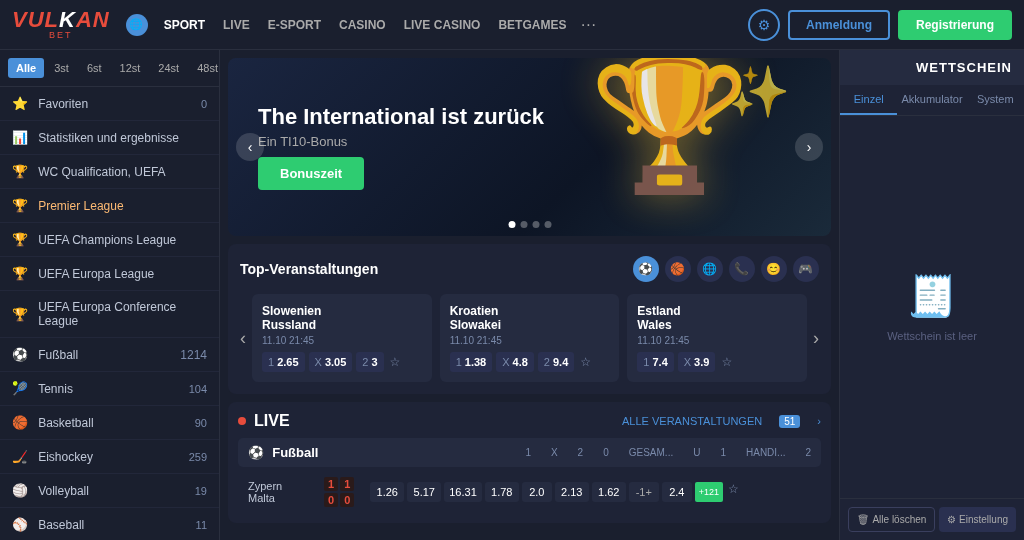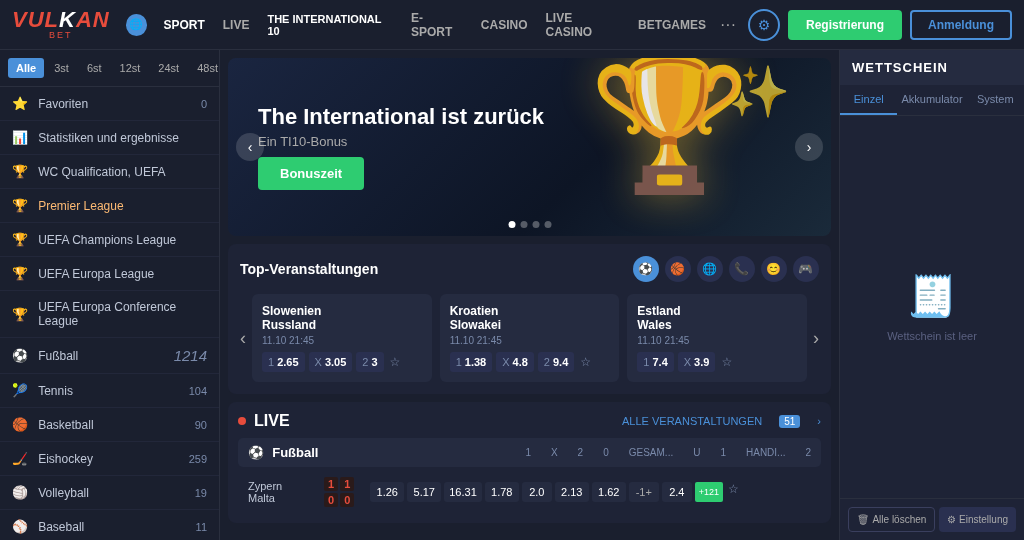--- a/index.html
+++ b/index.html
@@ -12,32 +12,31 @@
   <div style="display:flex; flex-direction:column; align-items:center; margin-right:8px; cursor:pointer;">
     <span style="font-size:22px; font-weight:900; color:#e74c3c; font-style:italic; letter-spacing:1px; line-height:1;">VUL<span style="color:#fff;">K</span>AN</span>
     <span style="font-size:9px; color:#e74c3c; letter-spacing:2px; line-height:1;">BET</span>
   </div>
 
   <div style="width:22px; height:22px; background:#4a90d9; border-radius:50%; display:flex; align-items:center; justify-content:center; font-size:11px; color:#fff;">🌐</div>
 
   <nav style="display:flex; align-items:center; gap:2px;">
     <a style="color:#fff; font-size:12px; font-weight:700; padding:5px 8px; cursor:pointer; text-transform:uppercase; text-decoration:none;">SPORT</a>
     <a style="color:#aaa; font-size:12px; font-weight:600; padding:5px 8px; cursor:pointer; text-transform:uppercase; text-decoration:none;">LIVE</a>
-    <a style="color:#fff; font-size:11px; font-weight:600; padding:5px 8px; cursor:pointer; text-transform:uppercase; text-decoration:none;">THE INTERNATIONAL 10</a>
     <a style="color:#aaa; font-size:12px; font-weight:600; padding:5px 8px; cursor:pointer; text-transform:uppercase; text-decoration:none;">E-SPORT</a>
     <a style="color:#aaa; font-size:12px; font-weight:600; padding:5px 8px; cursor:pointer; text-transform:uppercase; text-decoration:none;">CASINO</a>
     <a style="color:#aaa; font-size:12px; font-weight:600; padding:5px 8px; cursor:pointer; text-transform:uppercase; text-decoration:none;">LIVE CASINO</a>
     <a style="color:#aaa; font-size:12px; font-weight:600; padding:5px 8px; cursor:pointer; text-transform:uppercase; text-decoration:none;">BETGAMES</a>
     <span style="color:#aaa; cursor:pointer; font-size:16px; padding:0 4px;">···</span>
   </nav>
 
   <div style="margin-left:auto; display:flex; align-items:center; gap:8px;">
     <div style="width:32px; height:32px; border:2px solid #4a90d9; border-radius:50%; display:flex; align-items:center; justify-content:center; cursor:pointer; color:#4a90d9; font-size:14px;">⚙</div>
+    <button style="background:transparent; border:2px solid #4a90d9; color:#4a90d9; padding:6px 16px; border-radius:4px; font-size:12px; font-weight:600; cursor:pointer;">Anmeldung</button>
     <button style="background:#2ecc71; border:none; color:#fff; padding:8px 18px; border-radius:4px; font-size:12px; font-weight:700; cursor:pointer;">Registrierung</button>
-    <button style="background:transparent; border:2px solid #4a90d9; color:#4a90d9; padding:6px 16px; border-radius:4px; font-size:12px; font-weight:600; cursor:pointer;">Anmeldung</button>
   </div>
 </div>
 
 <div style="display:flex; height:490px;">
 
   <div style="width:220px; background:#1a1f2e; border-right:1px solid #2a2f3e; overflow-y:auto; flex-shrink:0;">
 
     <div style="display:flex; gap:2px; padding:8px 8px; border-bottom:1px solid #2a2f3e;">
       <button style="padding:4px 8px; font-size:11px; color:#fff; cursor:pointer; border-radius:3px; background:#4a90d9; border:none; font-weight:600;">Alle</button>
       <button style="padding:4px 8px; font-size:11px; color:#aaa; cursor:pointer; border-radius:3px; background:transparent; border:none;">3st</button>
@@ -72,21 +71,21 @@
       <span style="font-size:13px; color:#7a8aaa;">🏆</span>
       <span style="flex:1; color:#c0c8d8; font-size:12px;">UEFA Europa League</span>
     </div>
     <div style="display:flex; align-items:center; padding:9px 12px; cursor:pointer; border-bottom:1px solid #22273a; gap:10px;">
       <span style="font-size:13px; color:#7a8aaa;">🏆</span>
       <span style="flex:1; color:#c0c8d8; font-size:12px;">UEFA Europa Conference League</span>
     </div>
     <div style="display:flex; align-items:center; padding:9px 12px; cursor:pointer; border-bottom:1px solid #22273a; gap:10px;">
       <span style="font-size:13px; color:#7a8aaa;">⚽</span>
       <span style="flex:1; color:#c0c8d8; font-size:12px;">Fußball</span>
-      <span style="color:#7a8aaa; font-size:15px;font-style:italic;">1214</span>
+      <span style="color:#7a8aaa; font-size:12px;">1214</span>
     </div>
     <div style="display:flex; align-items:center; padding:9px 12px; cursor:pointer; border-bottom:1px solid #22273a; gap:10px;">
       <span style="font-size:13px; color:#7a8aaa;">🎾</span>
       <span style="flex:1; color:#c0c8d8; font-size:12px;">Tennis</span>
       <span style="color:#7a8aaa; font-size:11px;">104</span>
     </div>
     <div style="display:flex; align-items:center; padding:9px 12px; cursor:pointer; border-bottom:1px solid #22273a; gap:10px;">
       <span style="font-size:13px; color:#7a8aaa;">🏀</span>
       <span style="flex:1; color:#c0c8d8; font-size:12px;">Basketball</span>
       <span style="color:#7a8aaa; font-size:11px;">90</span>
@@ -271,21 +270,21 @@
           <div style="background:#252b40; padding:4px 5px; border-radius:3px; font-size:11px; color:#fff; cursor:pointer; min-width:30px; text-align:center;">2.4</div>
           <div style="background:#2ecc71; color:#fff; font-size:9px; padding:2px 4px; border-radius:2px; cursor:pointer; display:flex; align-items:center;">+121</div>
           <span style="color:#7a8aaa; font-size:12px; cursor:pointer; margin-left:2px;">☆</span>
         </div>
       </div>
     </div>
 
   </div>
 
   <div style="width:185px; background:#1e2336; border-left:1px solid #2a2f3e; display:flex; flex-direction:column;">
-    <div style="background:#252b40; padding:10px 12px; font-size:13px; font-weight:700; color:#fff; text-align:left; letter-spacing:1px;">WETTSCHEIN</div>
+    <div style="background:#252b40; padding:10px 12px; font-size:13px; font-weight:700; color:#fff; text-align:right; letter-spacing:1px;">WETTSCHEIN</div>
     <div style="display:flex; border-bottom:1px solid #2a2f3e;">
       <div style="flex:1; padding:8px 4px; text-align:center; font-size:11px; color:#4a90d9; cursor:pointer; border-bottom:2px solid #4a90d9;">Einzel</div>
       <div style="flex:1; padding:8px 4px; text-align:center; font-size:11px; color:#7a8aaa; cursor:pointer;">Akkumulator</div>
       <div style="flex:1; padding:8px 4px; text-align:center; font-size:11px; color:#7a8aaa; cursor:pointer;">System</div>
     </div>
     <div style="flex:1; display:flex; flex-direction:column; align-items:center; justify-content:center; gap:10px;">
       <div style="font-size:40px; color:#3a3f5e;">🧾</div>
       <p style="font-size:11px; color:#5a6080; text-align:center;">Wettschein ist leer</p>
     </div>
     <div style="padding:8px; display:flex; gap:4px; border-top:1px solid #2a2f3e;">

